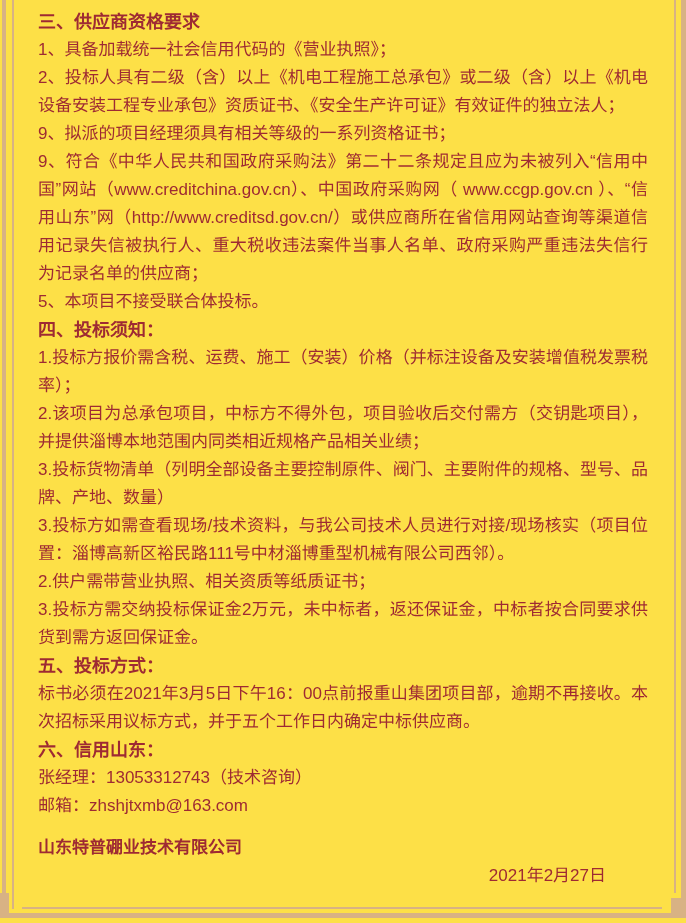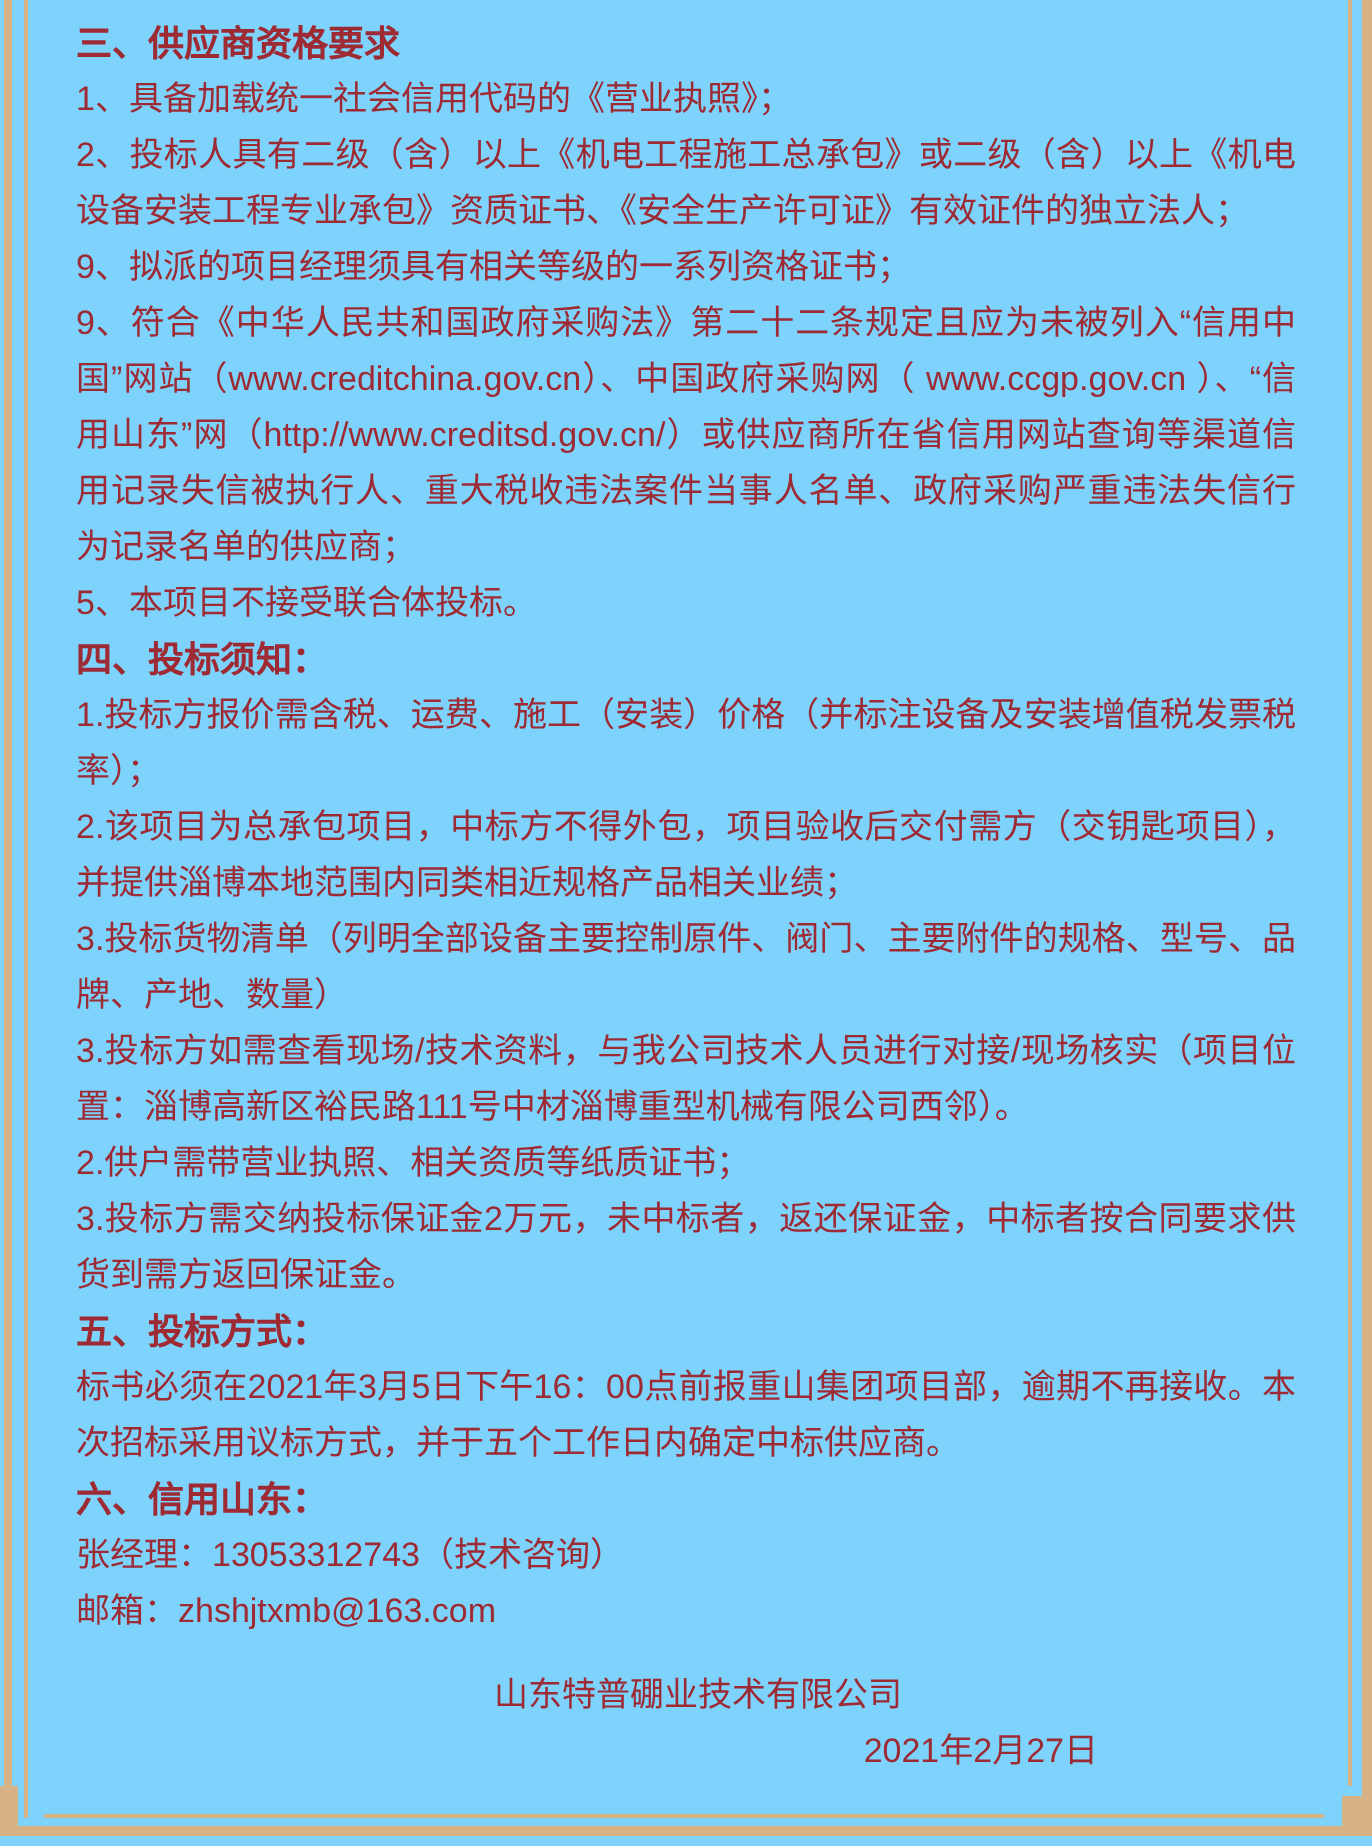--- a/index.html
+++ b/index.html
@@ -5,21 +5,21 @@
   html, body {
     margin: 0;
     padding: 0;
     background: #ffffff;
     font-family: "Liberation Sans", "DejaVu Sans", sans-serif;
   }
   .page {
     position: relative;
     width: 686px;
     height: 923px;
-    background: #7dd3fc;
+    background: #fde047;
     overflow: hidden;
   }
   
   .frame { position: absolute; background: #d8b284; }
   .frame-left-outer   { left: 2px;  top: 0;      width: 4px;  height: 893px; }
   .frame-left-corner  { left: 0;    top: 893px;  width: 9px;  height: 25px;  }
   .frame-left-inner   { left: 12px; top: 0;      width: 2px;  height: 909px; }
   .frame-right-inner  { right: 10px;top: 0;      width: 2px;  height: 893px; }
   .frame-right-outer  { right: 0;   top: 0;      width: 5px;  height: 898px; }
   .frame-right-corner { right: 0;   top: 898px;  width: 15px; height: 20px;  }
@@ -40,27 +40,28 @@
     line-height: 28px;
   }
   .para {
     margin: 0;
     text-align: justify;
     text-justify: inter-ideograph;
     overflow-wrap: break-word;
   }
   .signature { margin-top: 14px; }
   .sig-company {
-    text-align: center;
+    text-align: left;
     margin-right: -12px;
     line-height: 28px;
+    font-weight: bold;
   }
   .sig-date {
     text-align: right;
-    margin-right: 99px;
+    margin-right: 42px;
     line-height: 28px;
   }
 </style>
 </head>
 <body>
 
 <div class="page">
 
   <div class="frame frame-left-outer"></div>
   <div class="frame frame-left-corner"></div>

